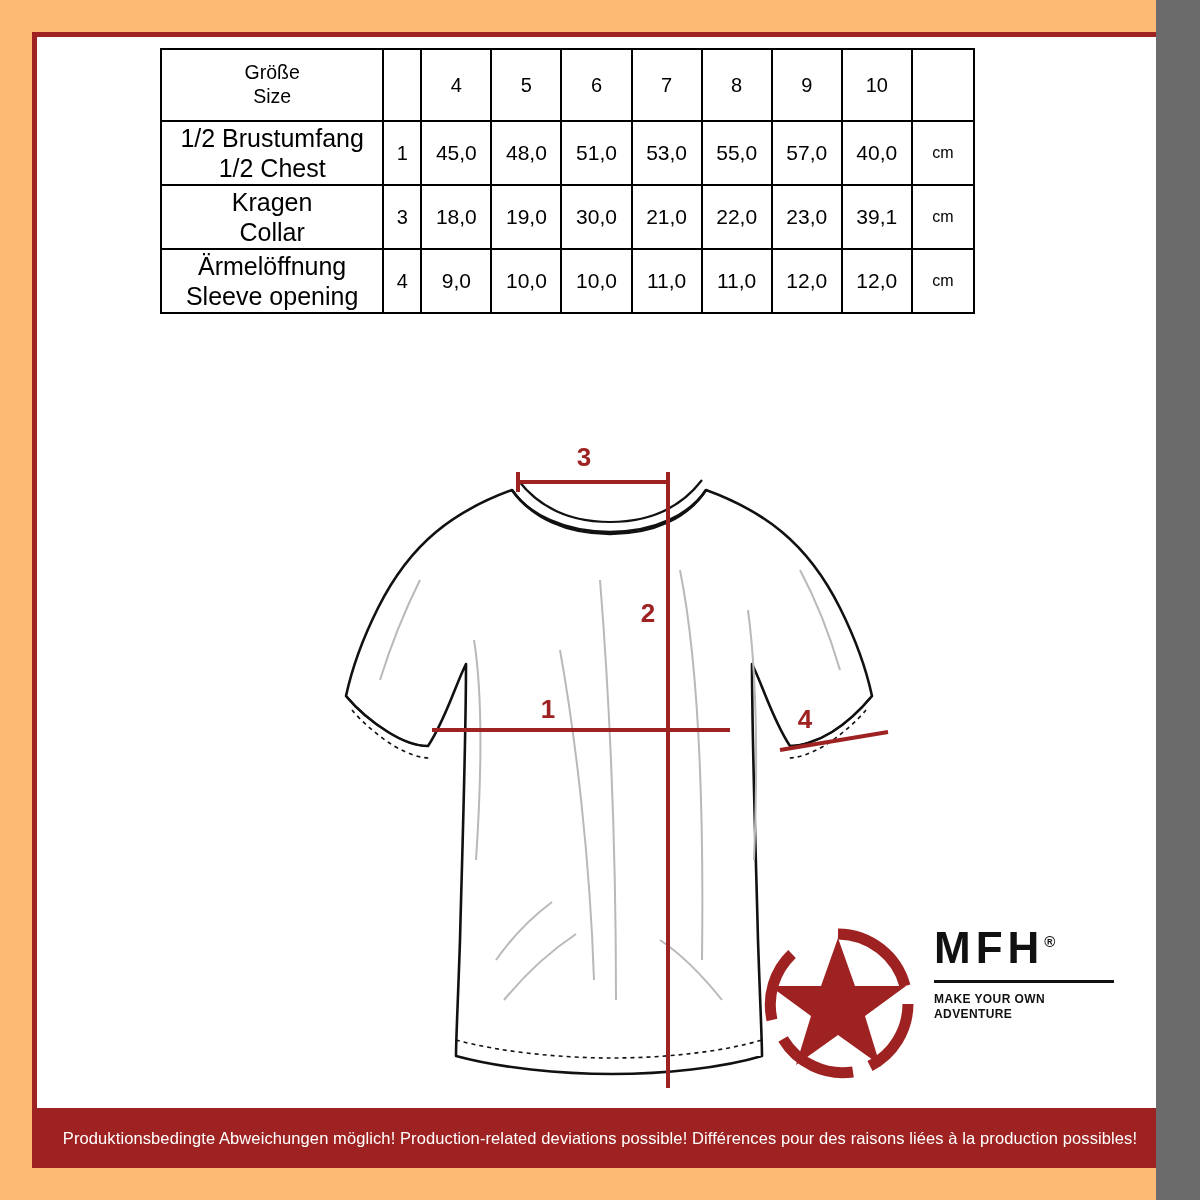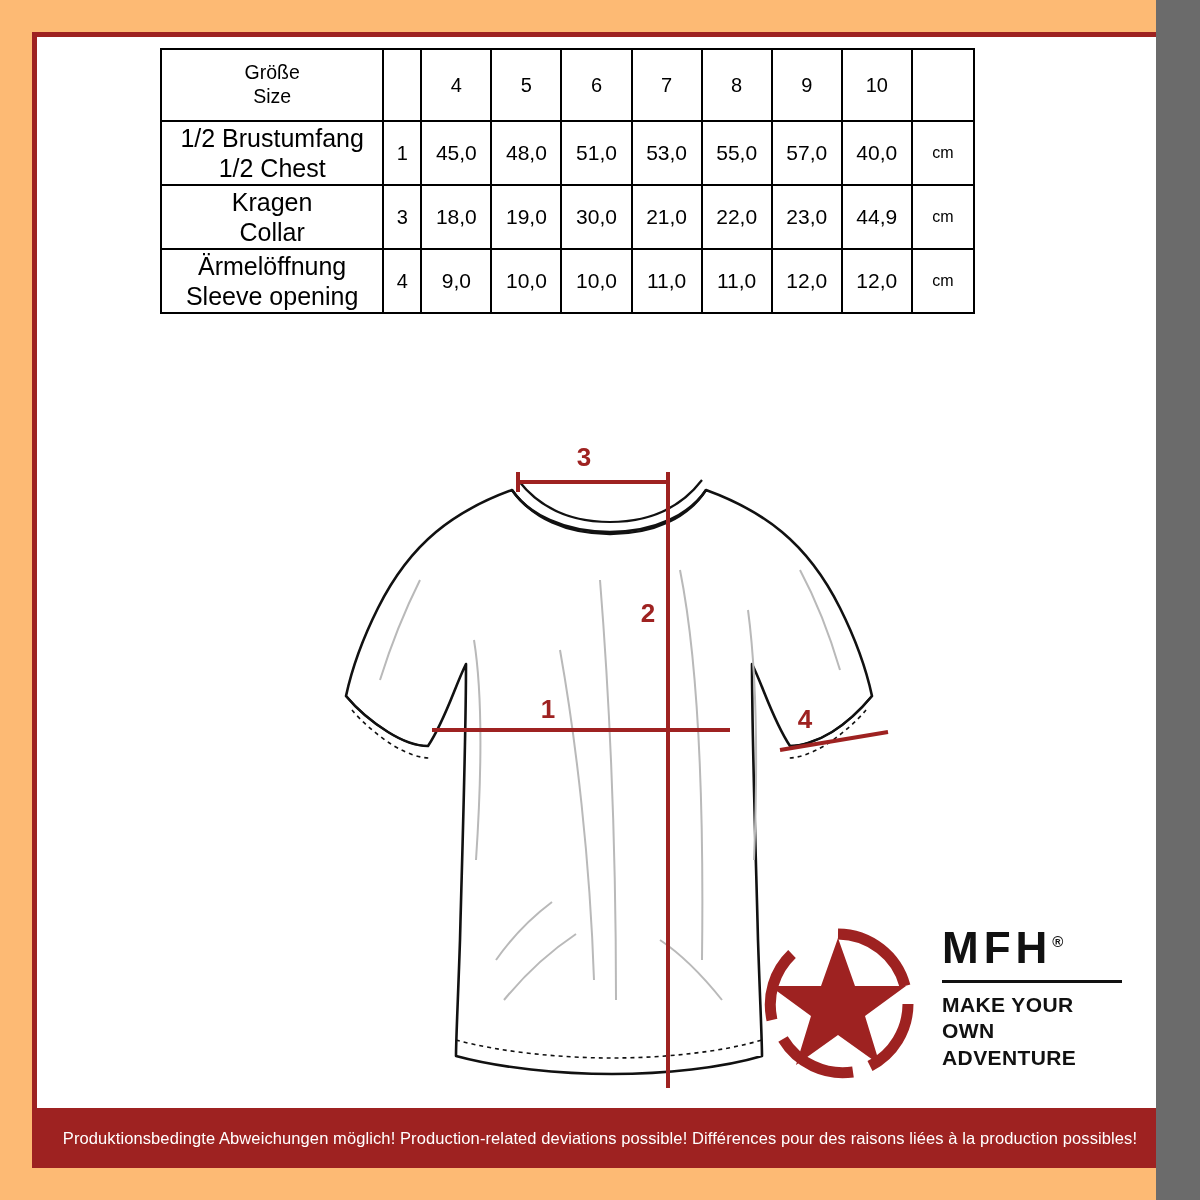--- a/index.html
+++ b/index.html
@@ -101,21 +101,21 @@
     width: 340px;
     height: 170px;
   }
   .logo-star {
     position: absolute;
     left: 0; top: 6px;
     width: 160px; height: 160px;
   }
   .logo-text {
     position: absolute;
-    left: 184px; top: 8px;
+    left: 176px; top: 8px;
     width: 180px;
   }
   .mfh-word {
     font-size: 44px;
     font-weight: bold;
     letter-spacing: 5px;
     color: #111;
     line-height: 1;
     position: relative;
     display: inline-block;
@@ -126,21 +126,21 @@
     letter-spacing: 0;
     font-weight: bold;
   }
   .logo-rule {
     width: 180px;
     height: 3px;
     background: #111;
     margin: 10px 0 9px 0;
   }
   .logo-tag {
-    font-size: 21px;
+    font-size: 12px;
     font-weight: bold;
     color: #111;
     line-height: 1.25;
     letter-spacing: 0.4px;
   }
 </style>
 </head>
 <body>
 
 <div id="page">
@@ -190,21 +190,21 @@
             <div>Kragen</div>
             <div>Collar</div>
           </td>
           <td class="num-cell">3</td>
           <td class="val-cell">18,0</td>
           <td class="val-cell">19,0</td>
           <td class="val-cell">30,0</td>
           <td class="val-cell">21,0</td>
           <td class="val-cell">22,0</td>
           <td class="val-cell">23,0</td>
-          <td class="val-cell">44,9</td>
+          <td class="val-cell">39,1</td>
           <td class="unit-cell">cm</td>
         </tr>
 
         <tr>
           <td class="label-cell">
             <div>Ärmelöffnung</div>
             <div>Sleeve opening</div>
           </td>
           <td class="num-cell">4</td>
           <td class="val-cell">9,0</td>

